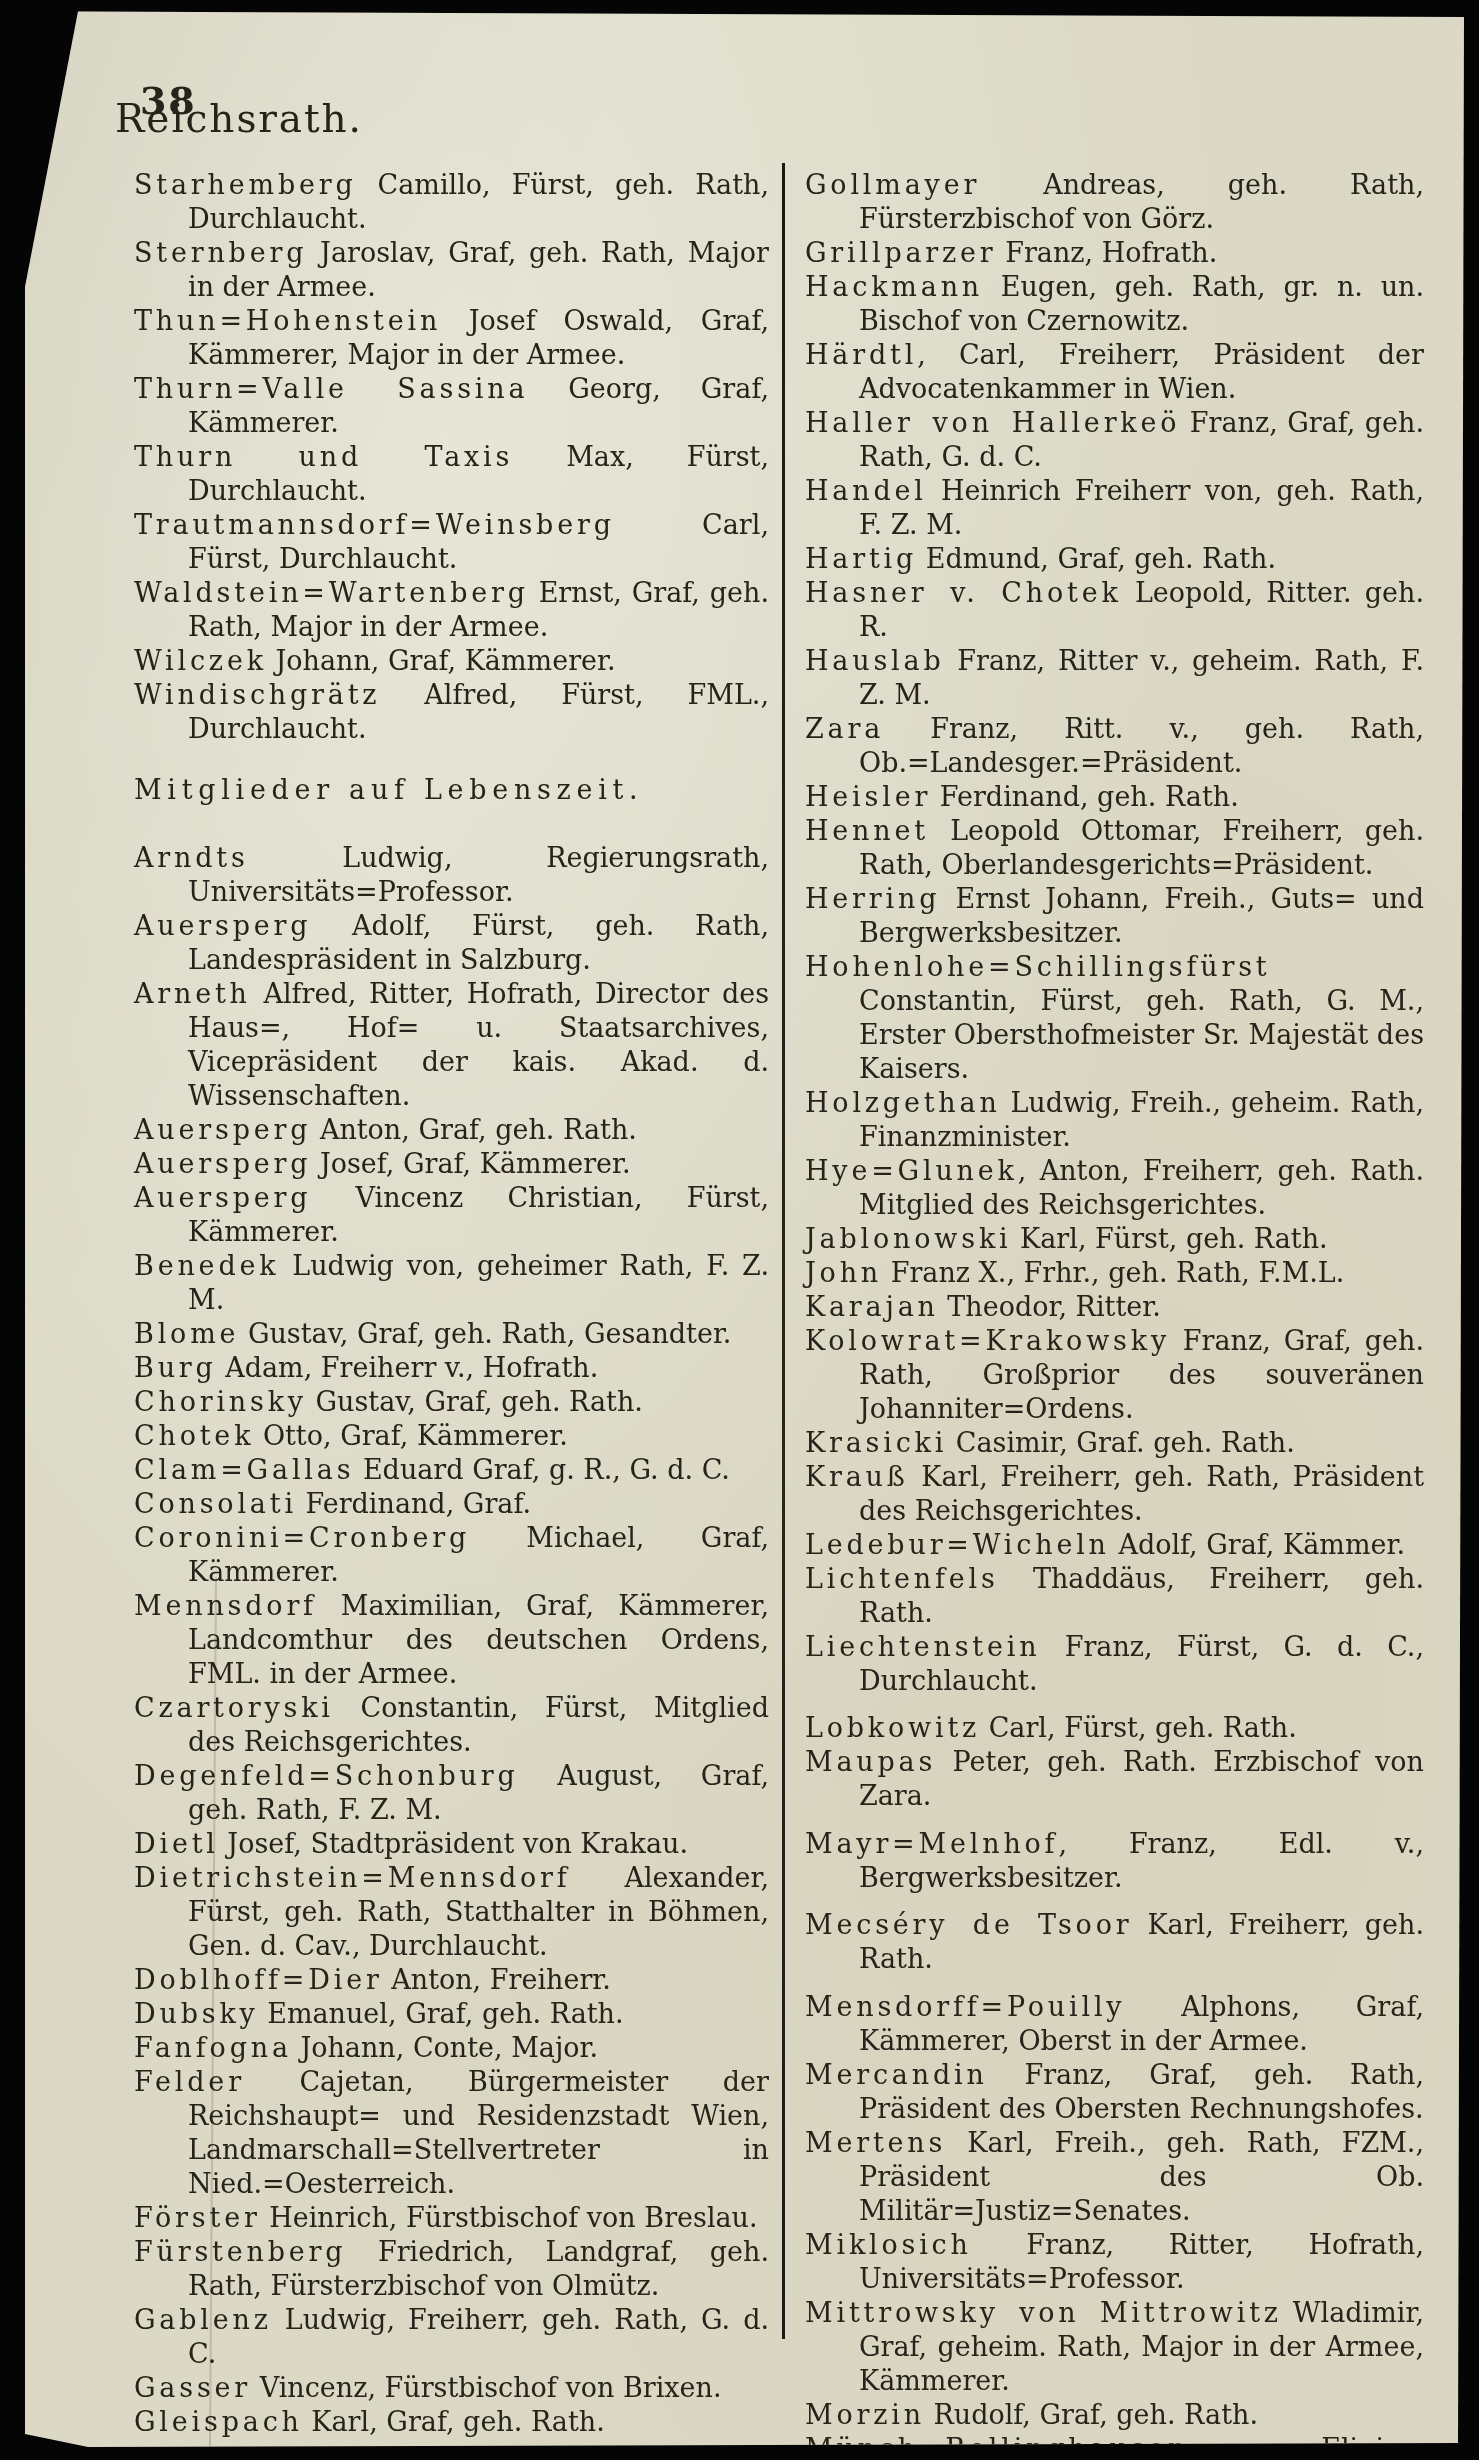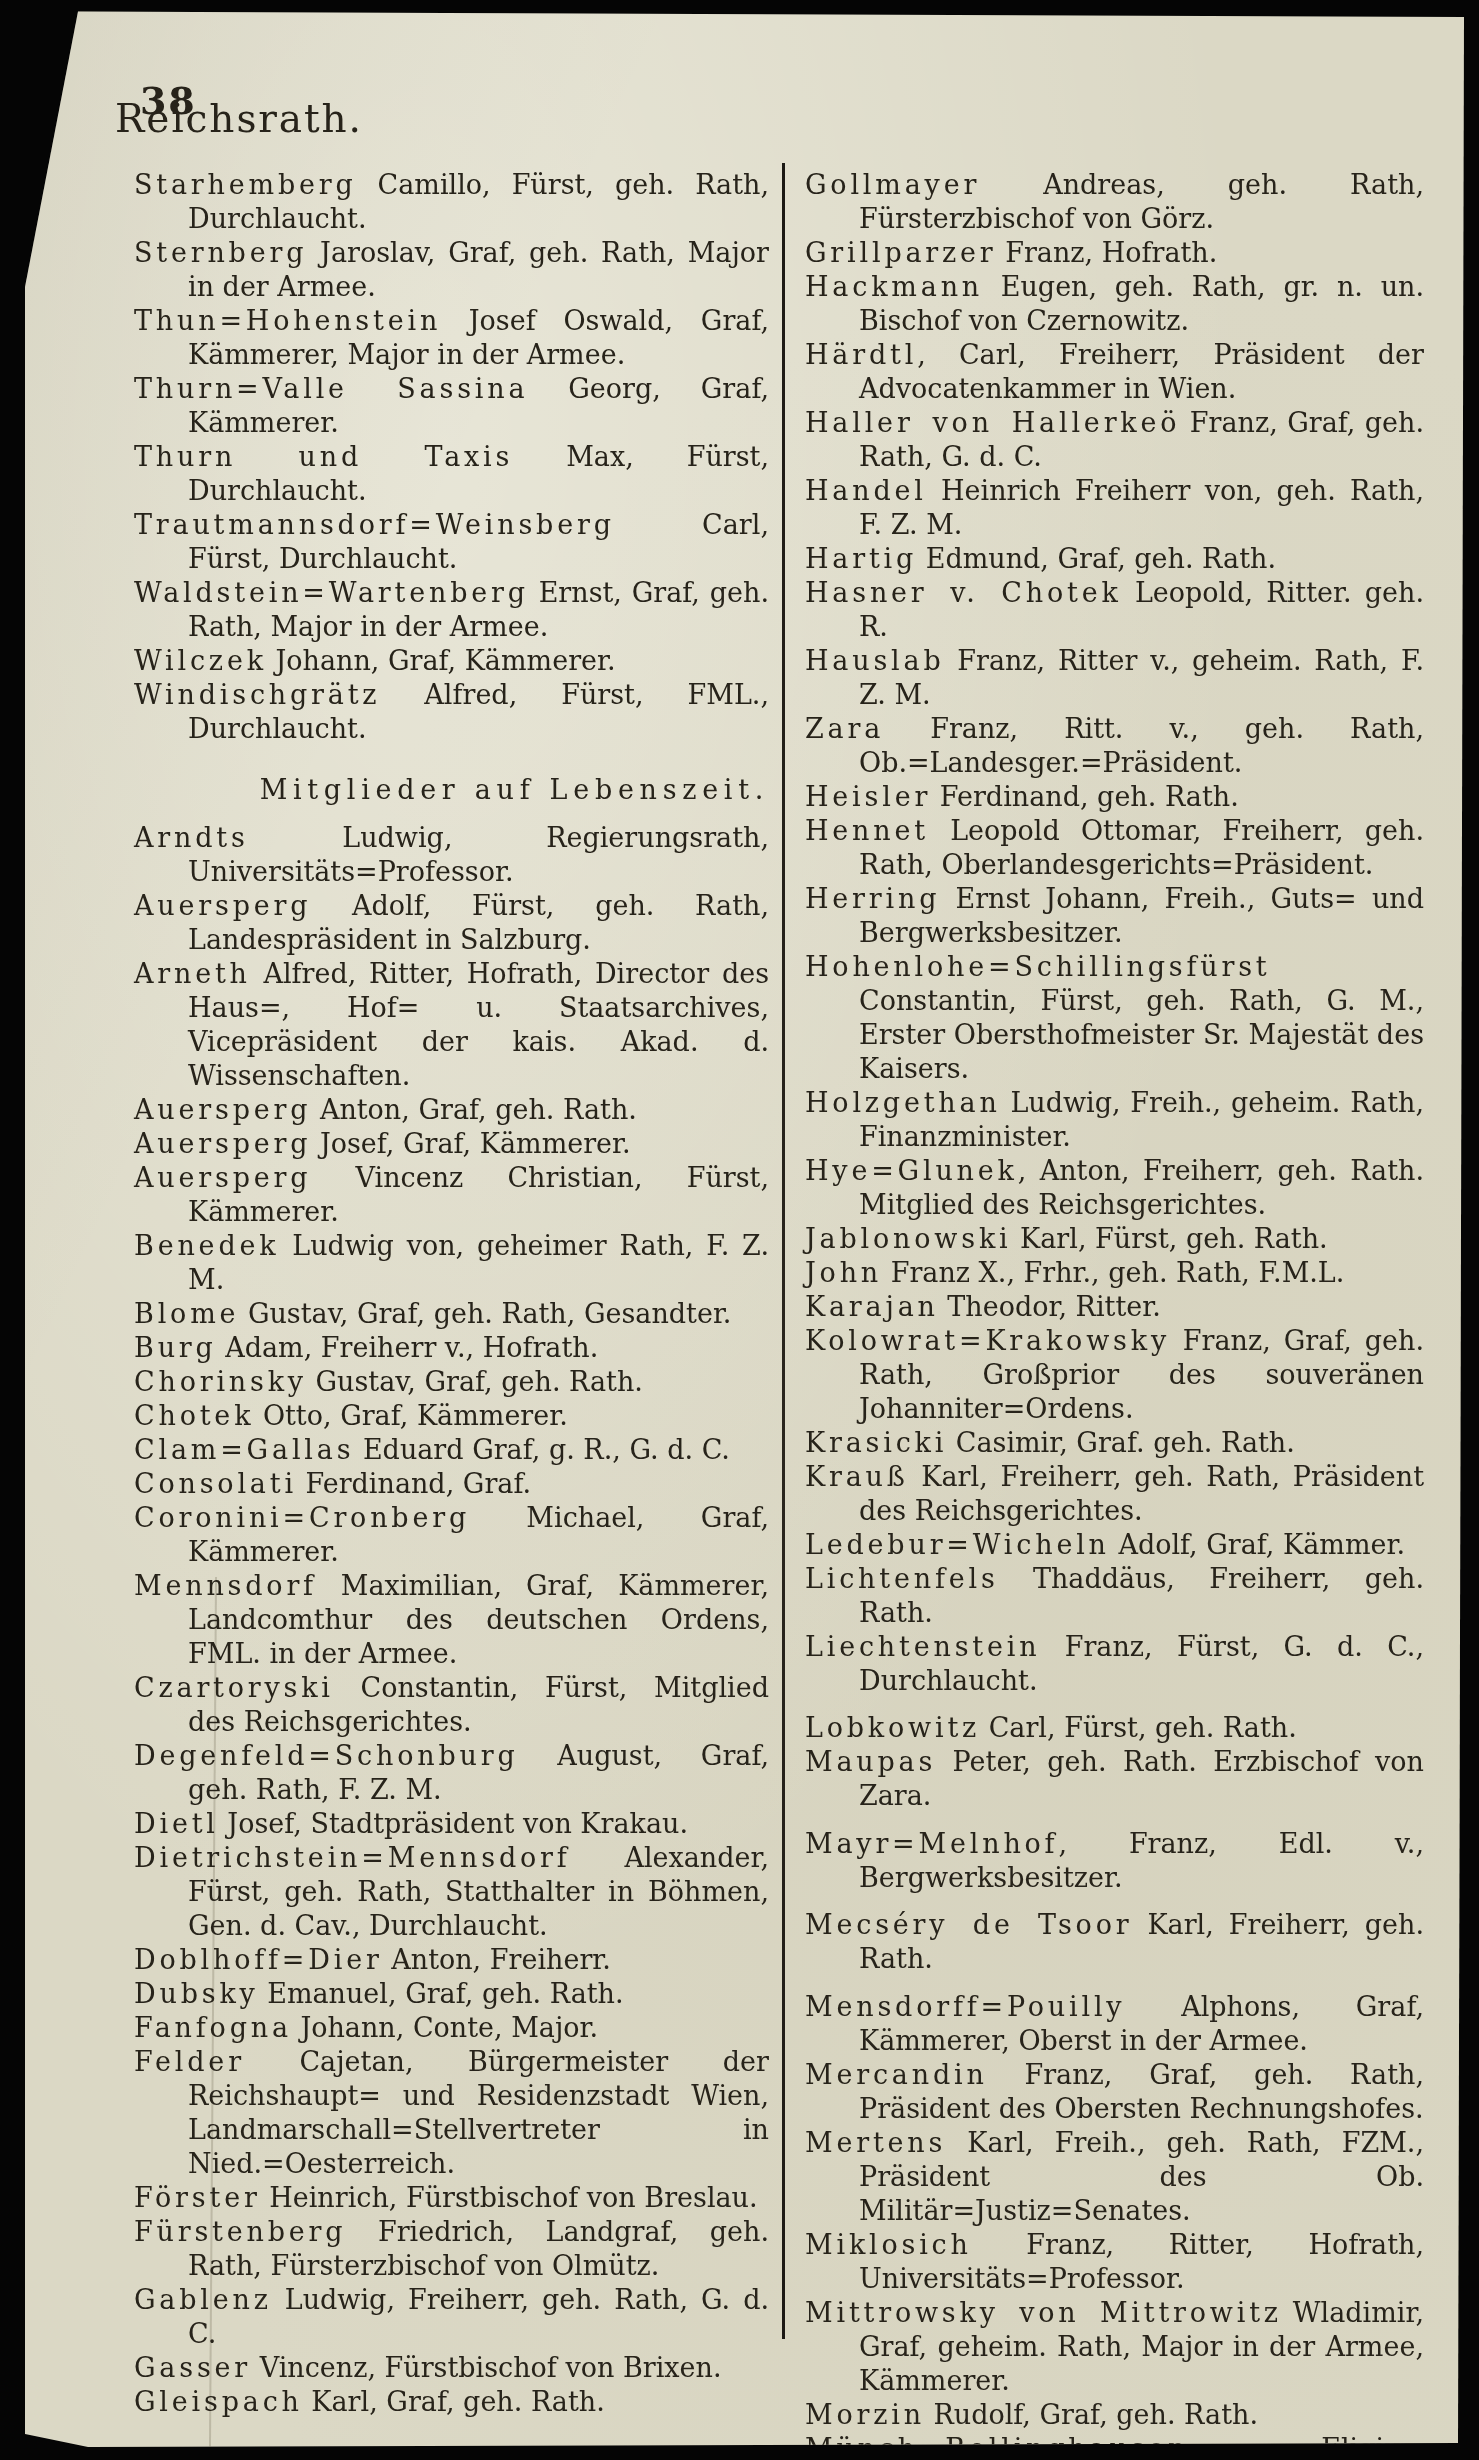--- a/index.html
+++ b/index.html
@@ -42,22 +42,22 @@
     background:linear-gradient(#1c1914,#2a261e 60%,#1c1914);
   }
   .crease{
     position:absolute;left:212px;top:1577px;width:1.9px;height:870px;
     background:rgba(110,104,84,.28);transform:rotate(.4deg);
   }
   .entry{margin:0;padding-left:54px;text-indent:-54px;}
   .entry.gap{margin-top:13.4px;}
   .nm{letter-spacing:3.8px;word-spacing:5.7px;}
   .heading{
-    margin:27px 0 14px;padding:0;text-indent:0;
-    text-align:right;letter-spacing:5.7px;font-size:27px;
+    margin:27px 0 34px;padding:0;text-indent:0;
+    text-align:left;letter-spacing:5.7px;font-size:27px;
   }
 </style>
 </head>
 <body>
 
 <div class="paper">
   <div class="content">
 
     <div class="pagenum">38</div>
 

